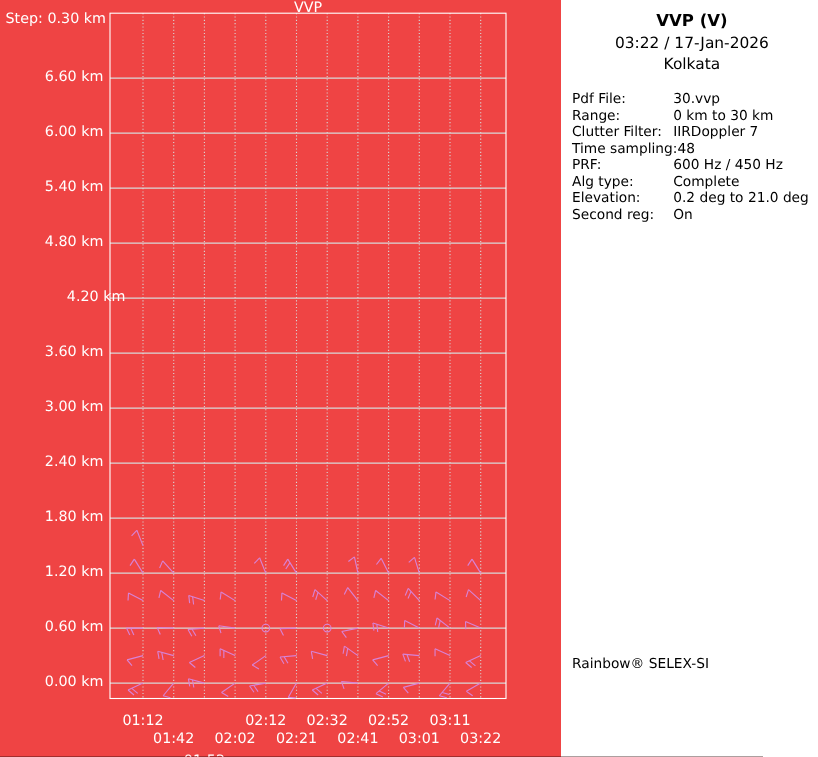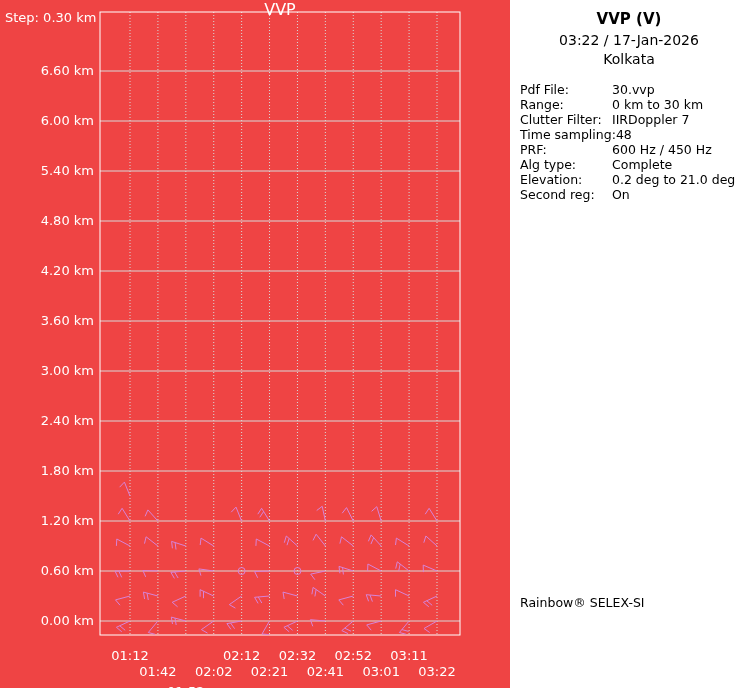--- a/index.html
+++ b/index.html
@@ -6,21 +6,21 @@
   body{
     width:744px;height:688px;background:#000;
     font-family:"DejaVu Sans", sans-serif;
     -webkit-font-smoothing:antialiased;
   }
   .app{position:relative;width:744px;height:688px;display:flex;overflow:hidden;}
 
   
   .chart-area{position:relative;width:510px;height:688px;background:#ef4444;color:#fff;flex:0 0 510px;}
   .step-label{position:absolute;left:5px;top:10px;font-size:13px;white-space:nowrap;}
-  .chart-title{position:absolute;left:100px;top:0px;width:360px;text-align:center;font-size:16px;}
+  .chart-title{position:absolute;left:100px;top:0px;width:360px;text-align:center;font-size:13px;}
   #plot-svg{position:absolute;left:0;top:0;}
   #y-labels,#x-labels{position:absolute;left:0;top:0;width:510px;height:688px;pointer-events:none;}
   .y-tick{position:absolute;left:0;width:94px;text-align:right;font-size:13px;white-space:nowrap;}
   .x-tick{position:absolute;width:48px;text-align:center;font-size:13px;white-space:nowrap;}
 
   
   .panel{
     width:234px;height:688px;background:#ffffff;color:#000;
     box-sizing:border-box;padding:8px 6px 0 10px;
     display:flex;flex-direction:column;flex:0 0 234px;
@@ -305,21 +305,21 @@
           <line x1="124.4" y1="482.1" x2="119.6" y2="487.2"></line>
         </g>
         <circle cx="241.63636363636363" cy="571.0002" r="3.5" stroke="#d783d7" fill="none" stroke-width="1"></circle>
         <circle cx="297.4545454545455" cy="571.0002" r="3.5" stroke="#d783d7" fill="none" stroke-width="1"></circle>
       </svg>
     <div id="y-labels">
         <div class="y-tick" style="top: 63.0022px;">6.60 km</div>
         <div class="y-tick" style="top: 113.002px;">6.00 km</div>
         <div class="y-tick" style="top: 163.002px;">5.40 km</div>
         <div class="y-tick" style="top: 213.002px;">4.80 km</div>
-        <div class="y-tick" style="top: 263.001px;">4.20 km</div>
+        <div class="y-tick" style="top: 263.001px; padding-left: 20px;">4.20 km</div>
         <div class="y-tick" style="top: 313.001px;">3.60 km</div>
         <div class="y-tick" style="top: 363.001px;">3.00 km</div>
         <div class="y-tick" style="top: 413.001px;">2.40 km</div>
         <div class="y-tick" style="top: 463.001px;">1.80 km</div>
         <div class="y-tick" style="top: 513px;">1.20 km</div>
         <div class="y-tick" style="top: 563px;">0.60 km</div>
         <div class="y-tick" style="top: 613px;">0.00 km</div>
       </div>
     <div id="x-labels">
         <div class="x-tick" style="left: 106px; top: 648px;">01:12</div>

